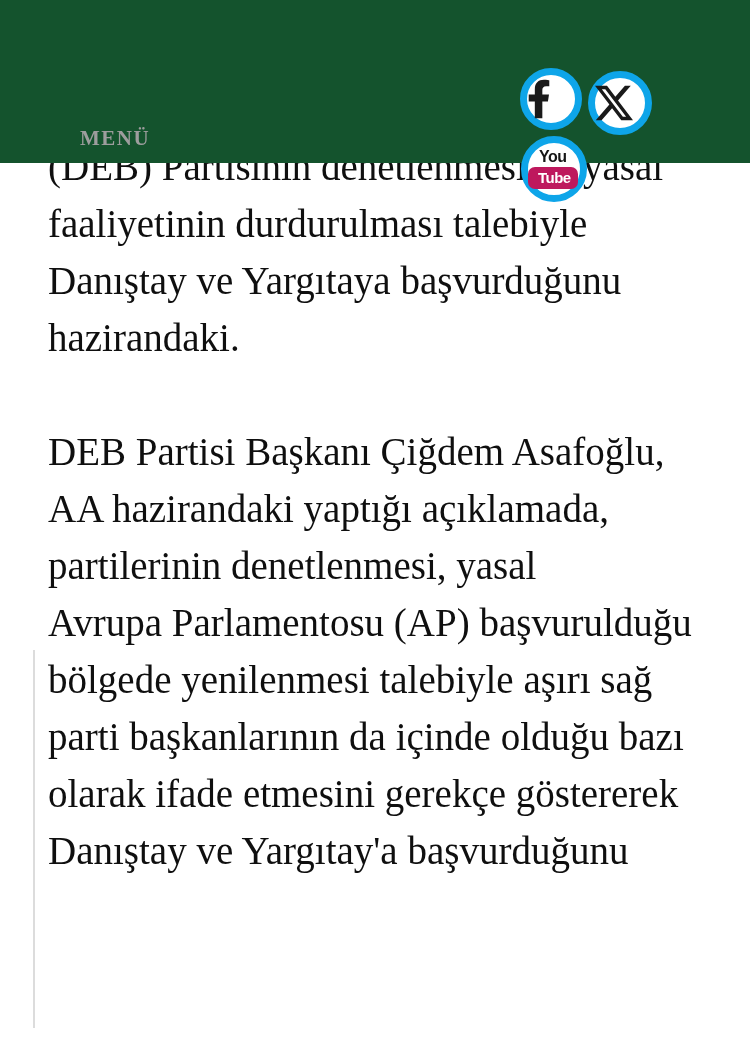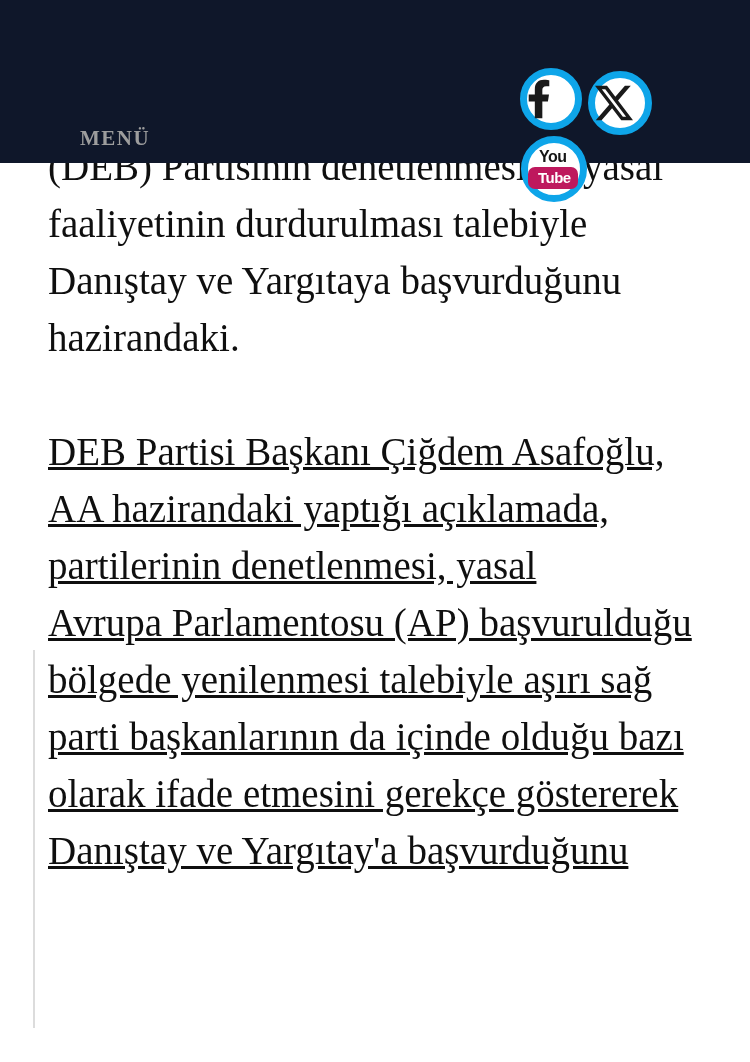--- a/index.html
+++ b/index.html
@@ -22,41 +22,41 @@
     font-size: 39px;
     line-height: 57px;
     color: #0f0f0f;
     z-index: 1;
   }
   .article-block .line {
     white-space: nowrap;
     height: 57px;
   }
   #paragraph-1 { top: 138px; }
-  #paragraph-2 { top: 423px; text-decoration: underline; }
+  #paragraph-2 { top: 423px; }
 
   
   .v-rule {
     position: absolute;
     left: 33px;
     top: 650px;
     width: 2px;
     height: 378px;
     background: #dcdcdc;
     z-index: 2;
   }
 
   
   .header-bar {
     position: absolute;
     left: 0;
     top: 0;
     width: 750px;
     height: 163px;
-    background: #0f172a;
+    background: #14532d;
     z-index: 10;
   }
   .menu-button {
     position: absolute;
     left: 80px;
     top: 126px;
     border: none;
     background: transparent;
     padding: 0;
     font-family: "Liberation Serif", "DejaVu Serif", serif;

